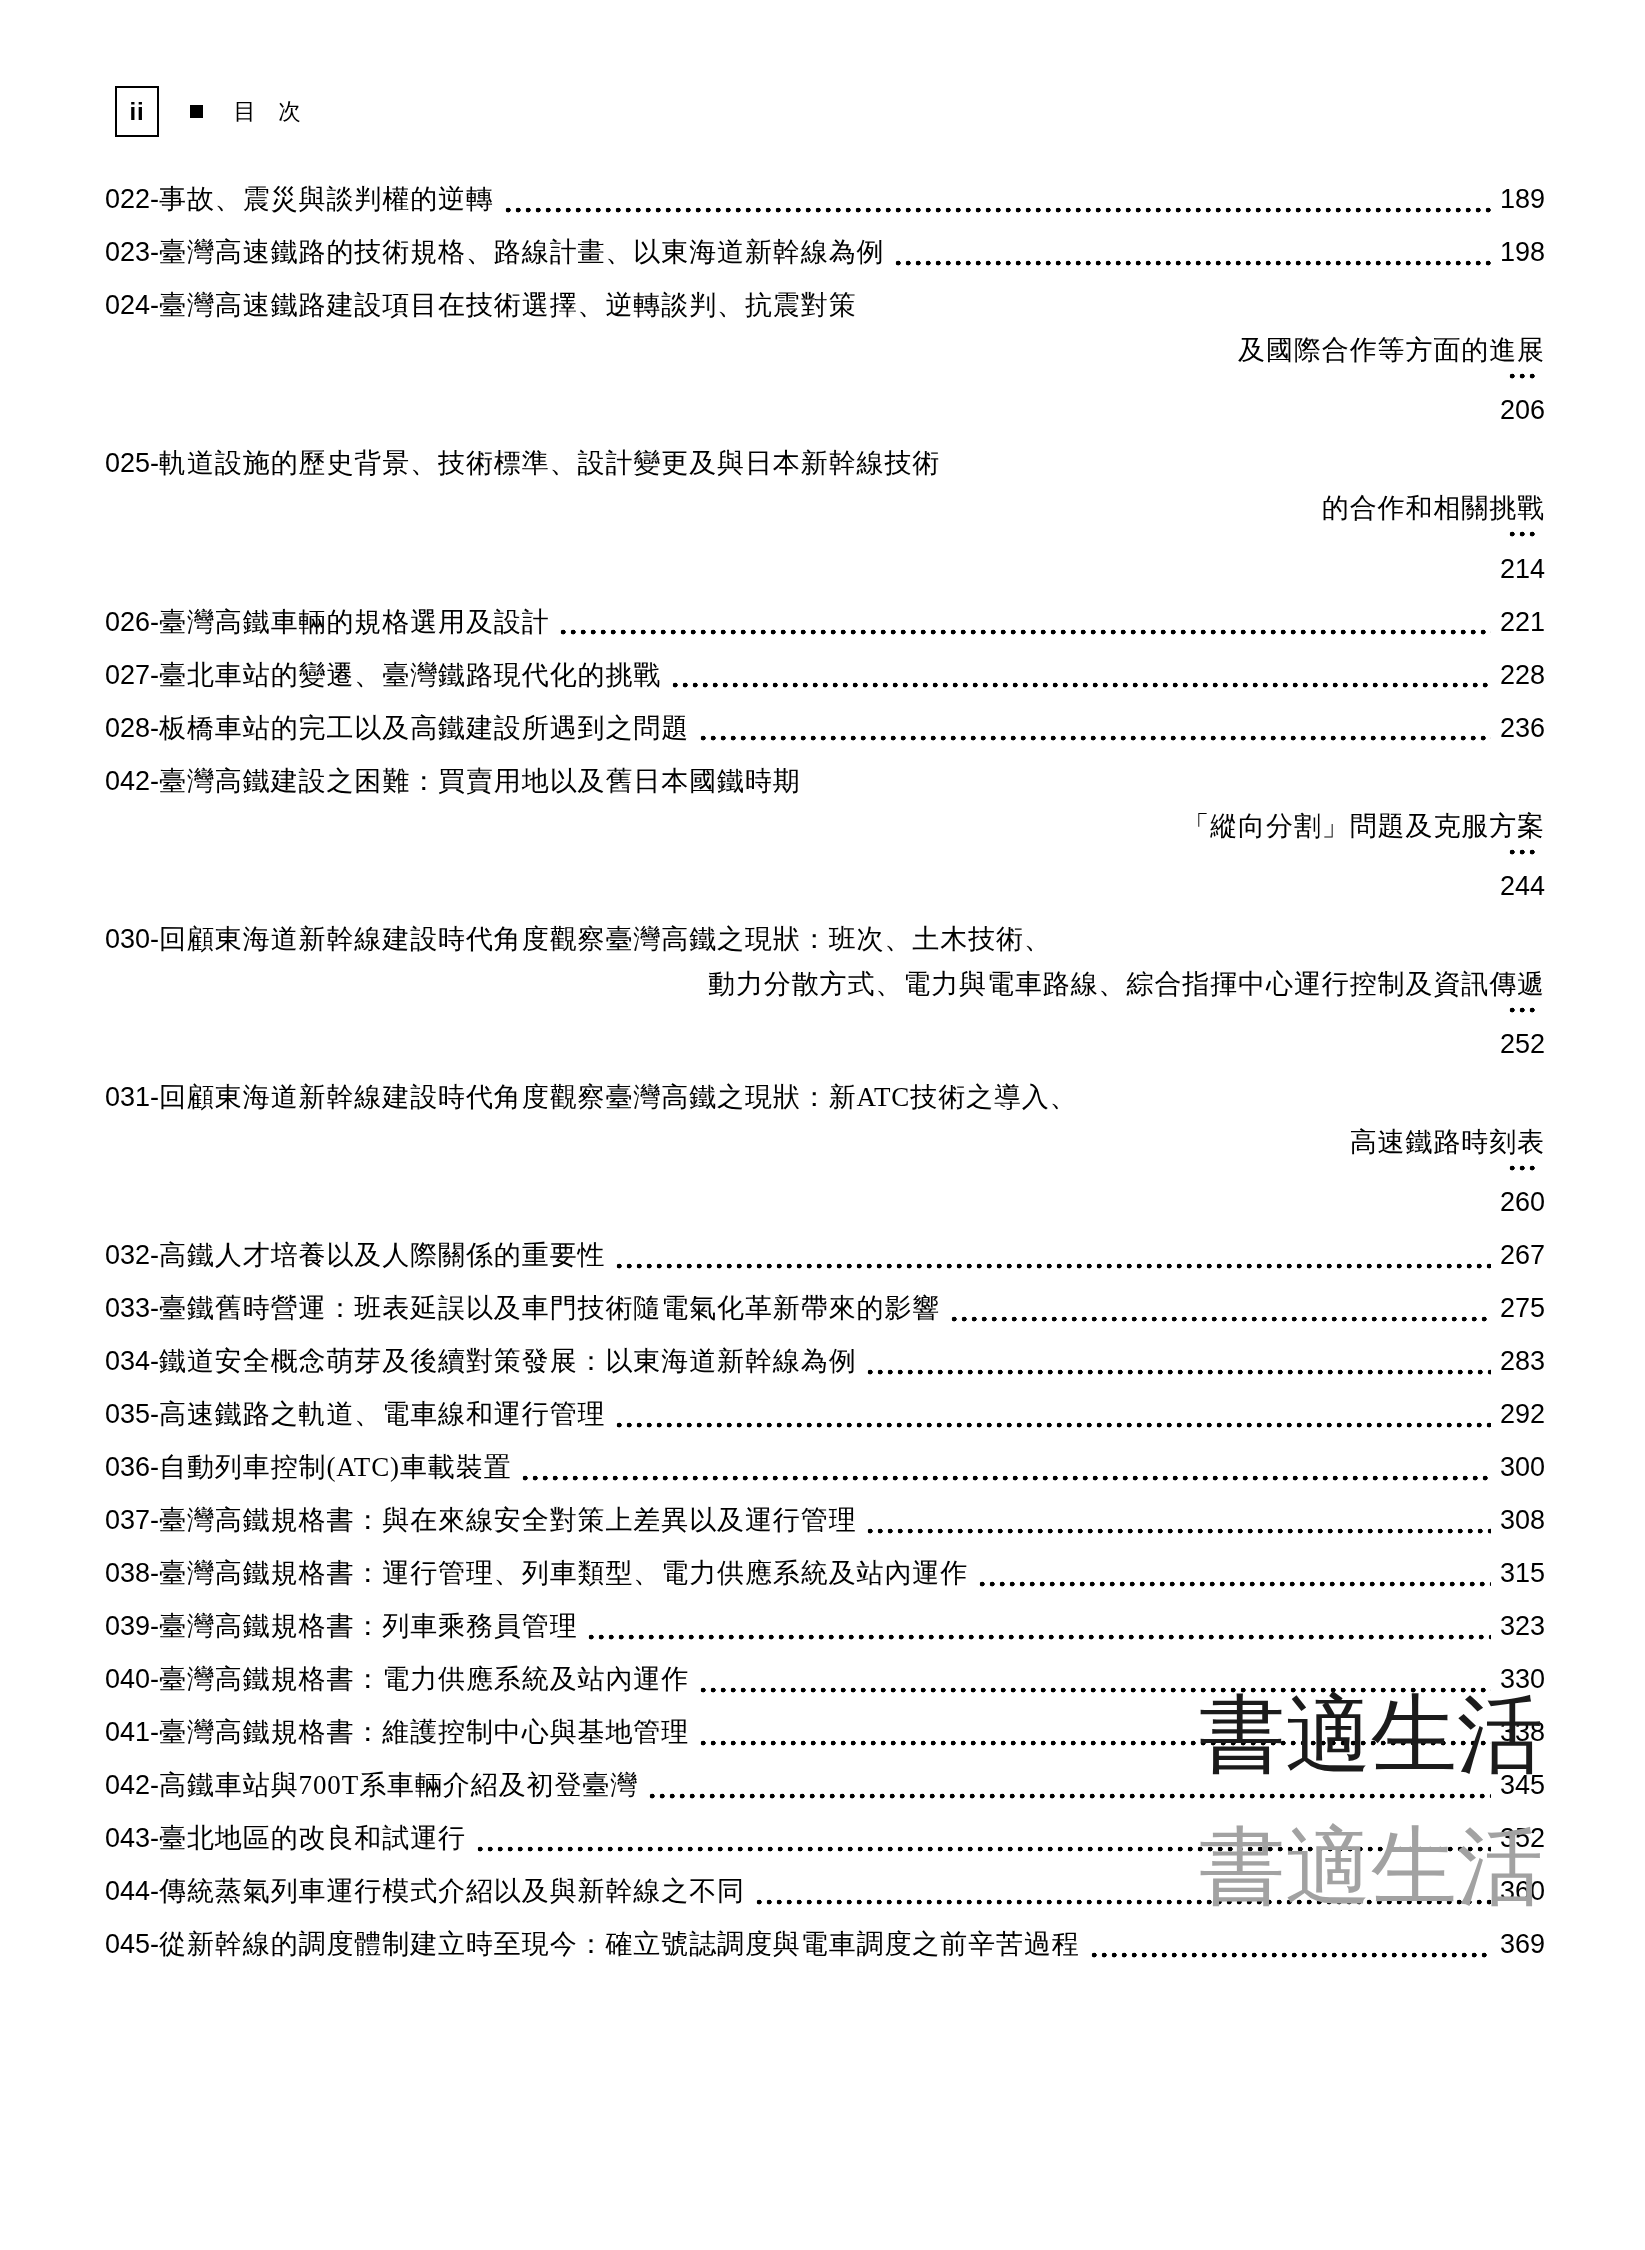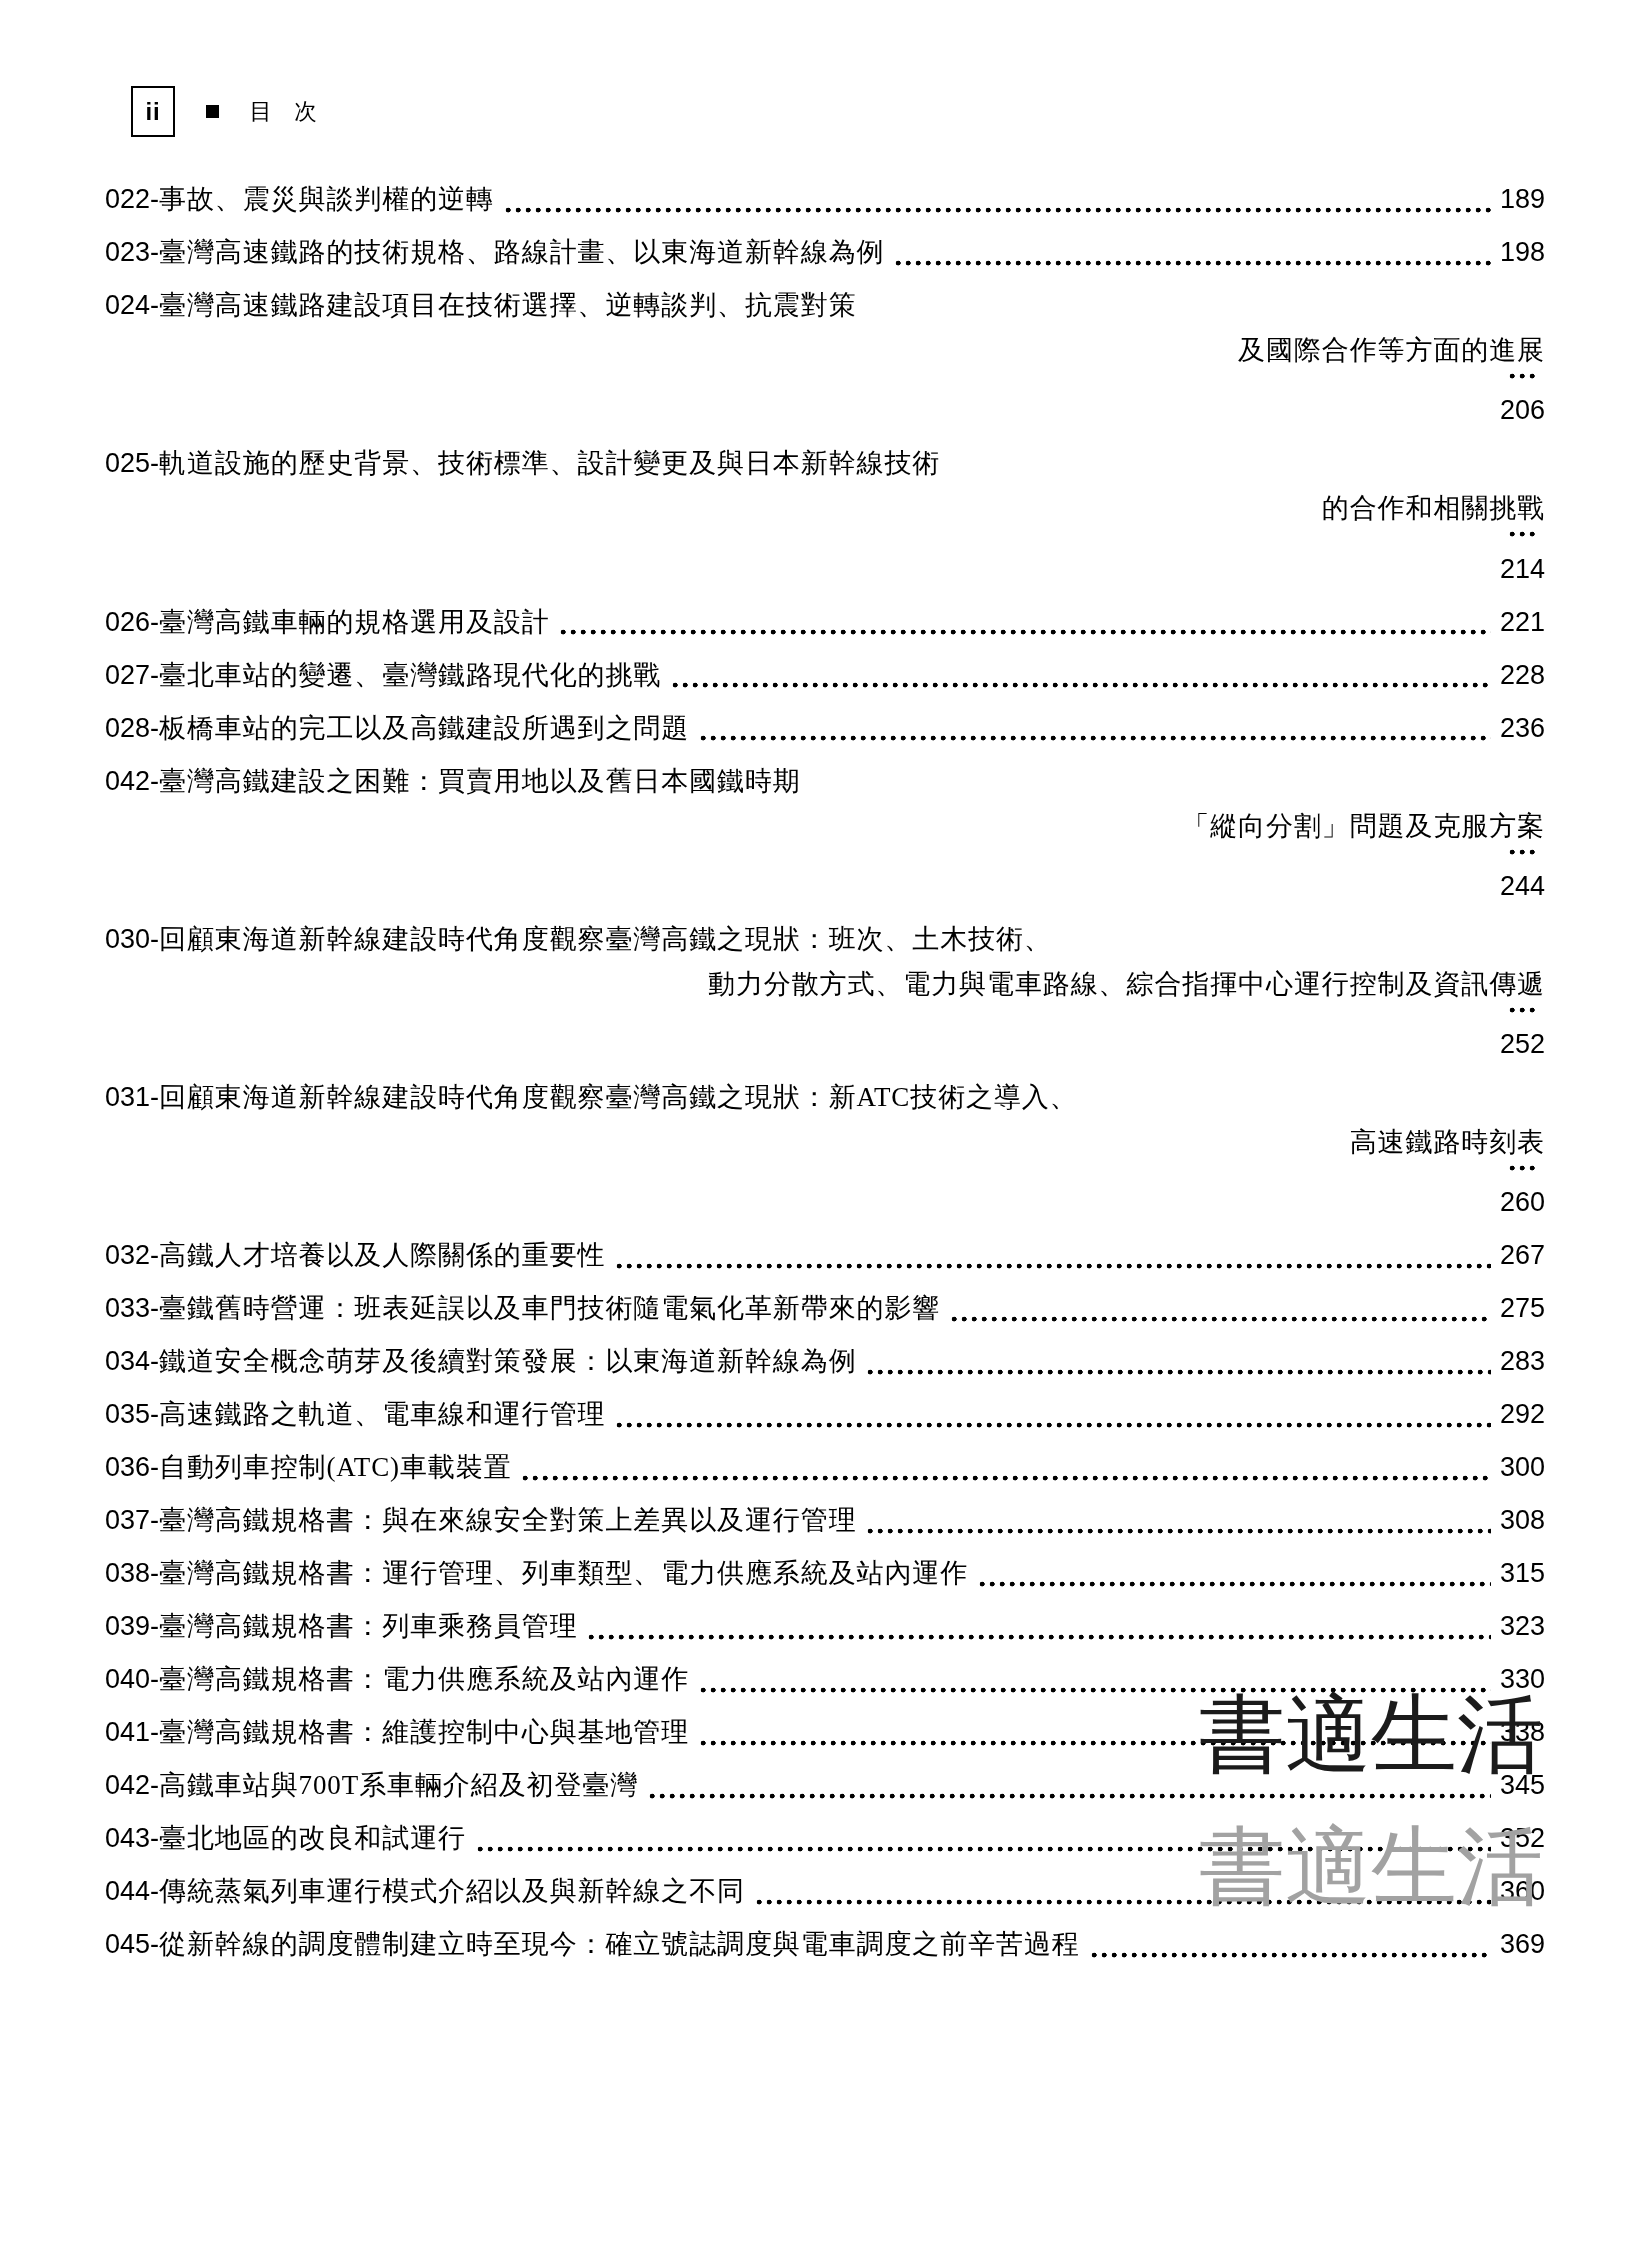--- a/index.html
+++ b/index.html
@@ -6,21 +6,21 @@
   .page{
     position:relative;
     width:1645px;height:2250px;
     background:#ffffff;
     overflow:hidden;
     color:#000;
   }
   
   .hdr{
     position:absolute;top:86px;left:115px;
-    display:flex;align-items:center;gap:31px;margin-left:16px;
+    display:flex;align-items:center;gap:31px;
   }
   .folio-box{
     display:inline-flex;align-items:center;justify-content:center;
     width:40px;height:47px;
     border:2.7px solid #000;
     font:bold 24px "Liberation Sans",sans-serif;
     letter-spacing:0.9px;
   }
   .sq-bullet{width:12.6px;height:12.6px;background:#000;display:inline-block;}
   .hdr-title{

